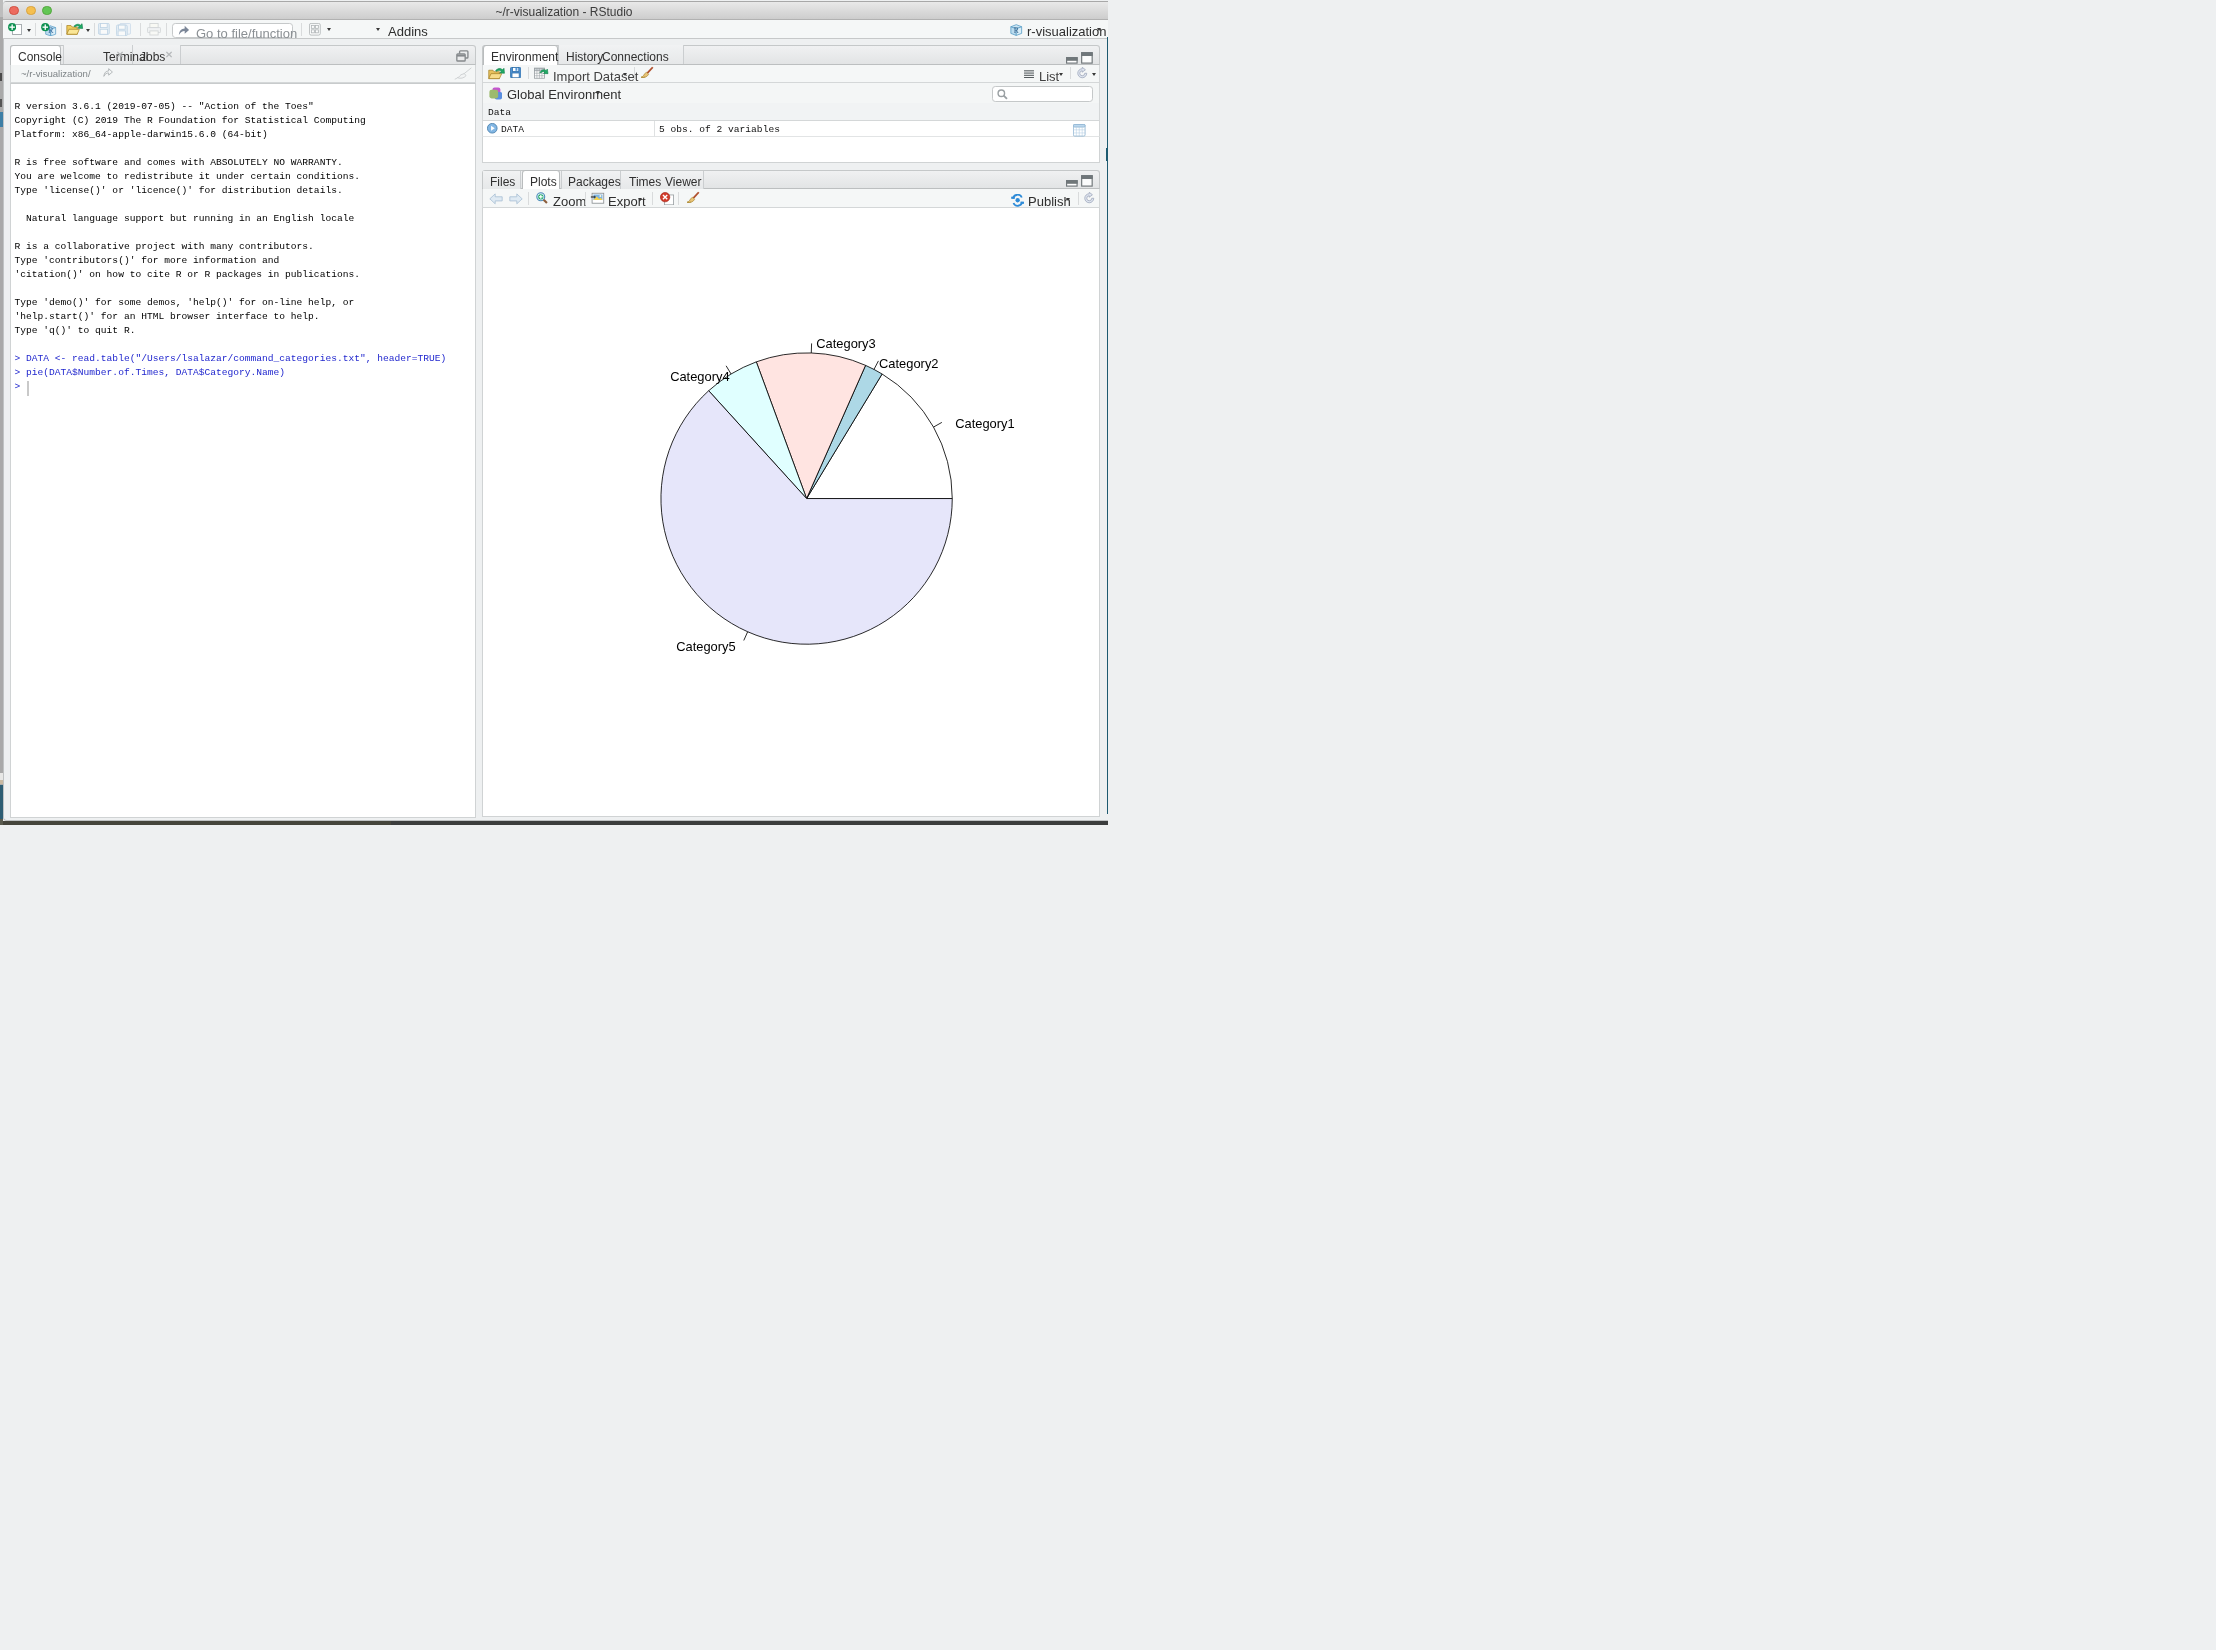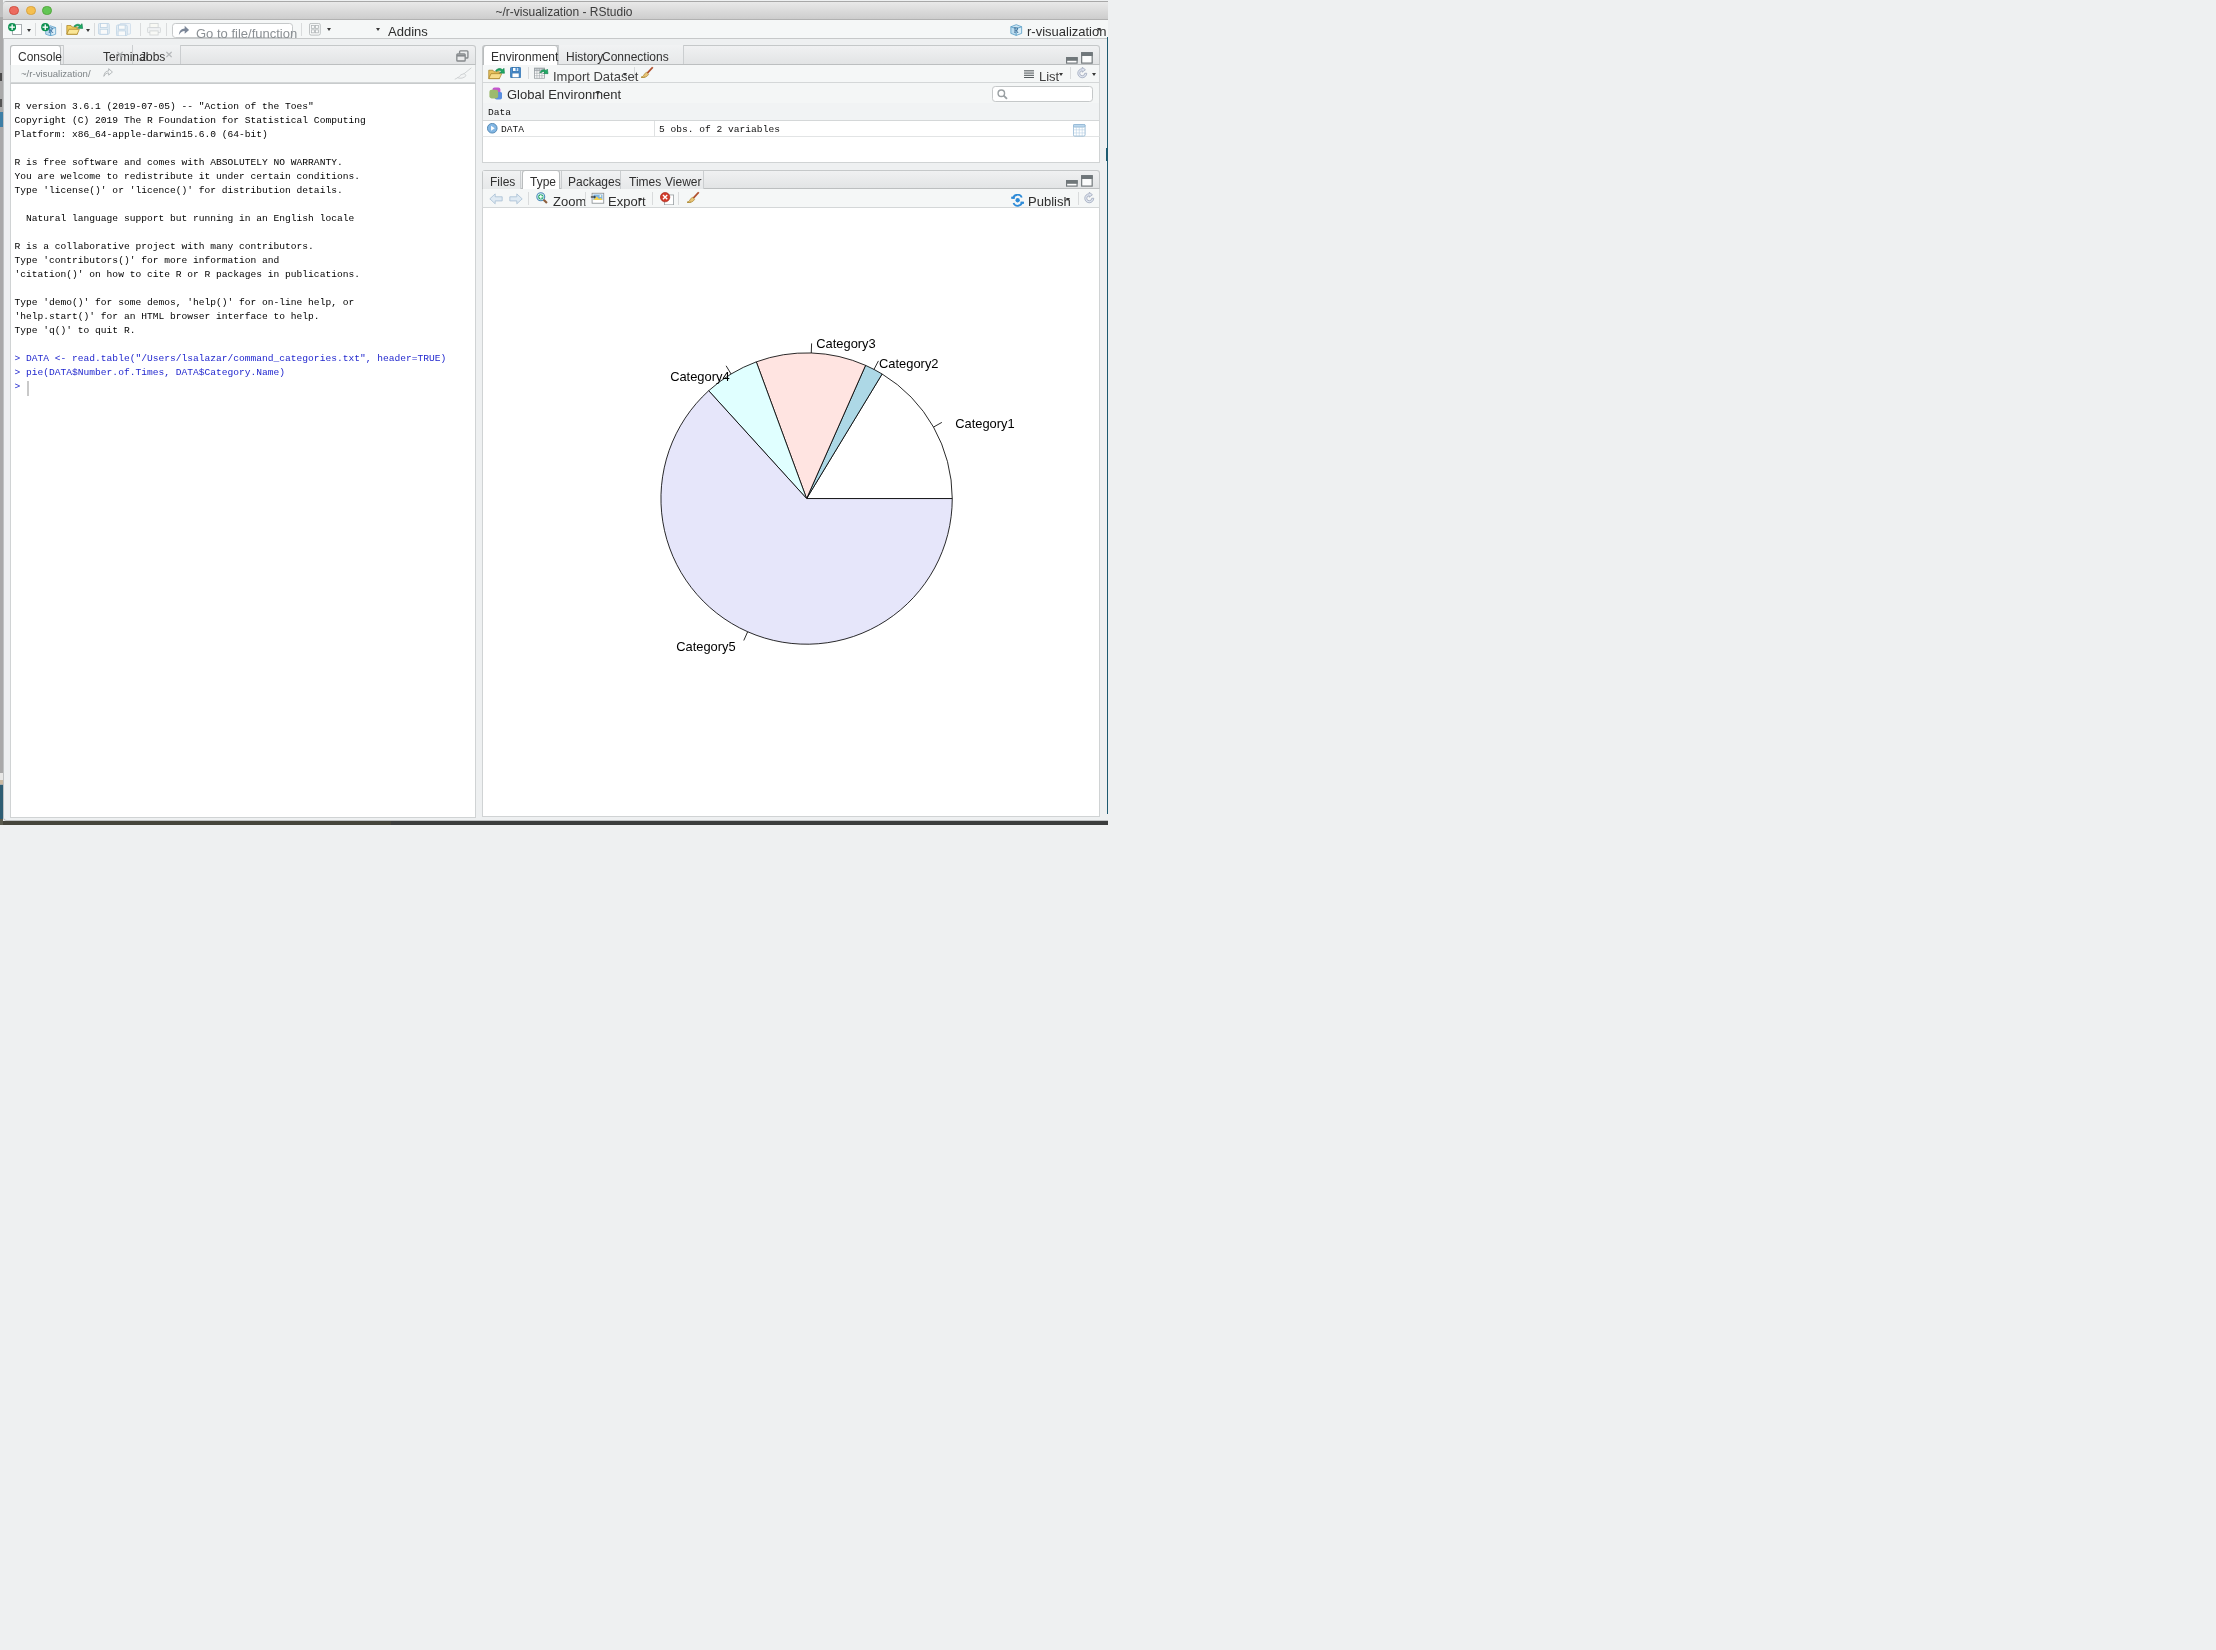--- a/index.html
+++ b/index.html
@@ -271,21 +271,21 @@
 
 <div class="abs" style="left:482px; top:137px; width:618px; height:26px; background:#fff; border:0.8px solid #d0d3d4; border-top:none;"></div>
 
 <div class="tabbar" style="left:482px; top:170px; width:618px; height:19px;"></div>
 <div class="itab" style="left:483px; top:171px; width:38px; height:18px;"></div>
 <div class="itab" style="left:561px; top:171px; width:60px; height:18px; border-left:0.8px solid #cbced0;"></div>
 <div class="itab" style="left:621px; top:171px; width:37px; height:18px;"></div>
 <div class="itab" style="left:657px; top:171px; width:47px; height:18px;"></div>
 <div class="tab-active" style="left:522px; top:170px; width:38px; height:19px;"></div>
 <div class="abs tab-label" style="left:490px; top:175px;">Files</div>
-<div class="abs tab-label" style="left:530px; top:175px;">Type</div>
+<div class="abs tab-label" style="left:530px; top:175px;">Plots</div>
 <div class="abs tab-label" style="left:568px; top:175px;">Packages</div>
 <div class="abs tab-label" style="left:629px; top:175px;">Times</div>
 <div class="abs tab-label" style="left:665px; top:175px;">Viewer</div>
 <svg class="abs" style="left:1066px; top:175px;" width="27.5" height="11.7" viewBox="0 0 33 14">
     <g>
       <rect x="0.7" y="6.8" width="12.6" height="6.5" fill="#fff" stroke="#70777a" stroke-width="1.4"></rect>
       <rect x="0.7" y="6.8" width="12.6" height="3" fill="#70777a" stroke="#70777a" stroke-width="1.4"></rect>
       <rect x="18.8" y="0.9" width="12.6" height="12.4" fill="#fbfcfc" stroke="#70777a" stroke-width="1.4"></rect>
       <rect x="18.8" y="0.9" width="12.6" height="3.2" fill="#70777a" stroke="#70777a" stroke-width="1.4"></rect>
     </g>

